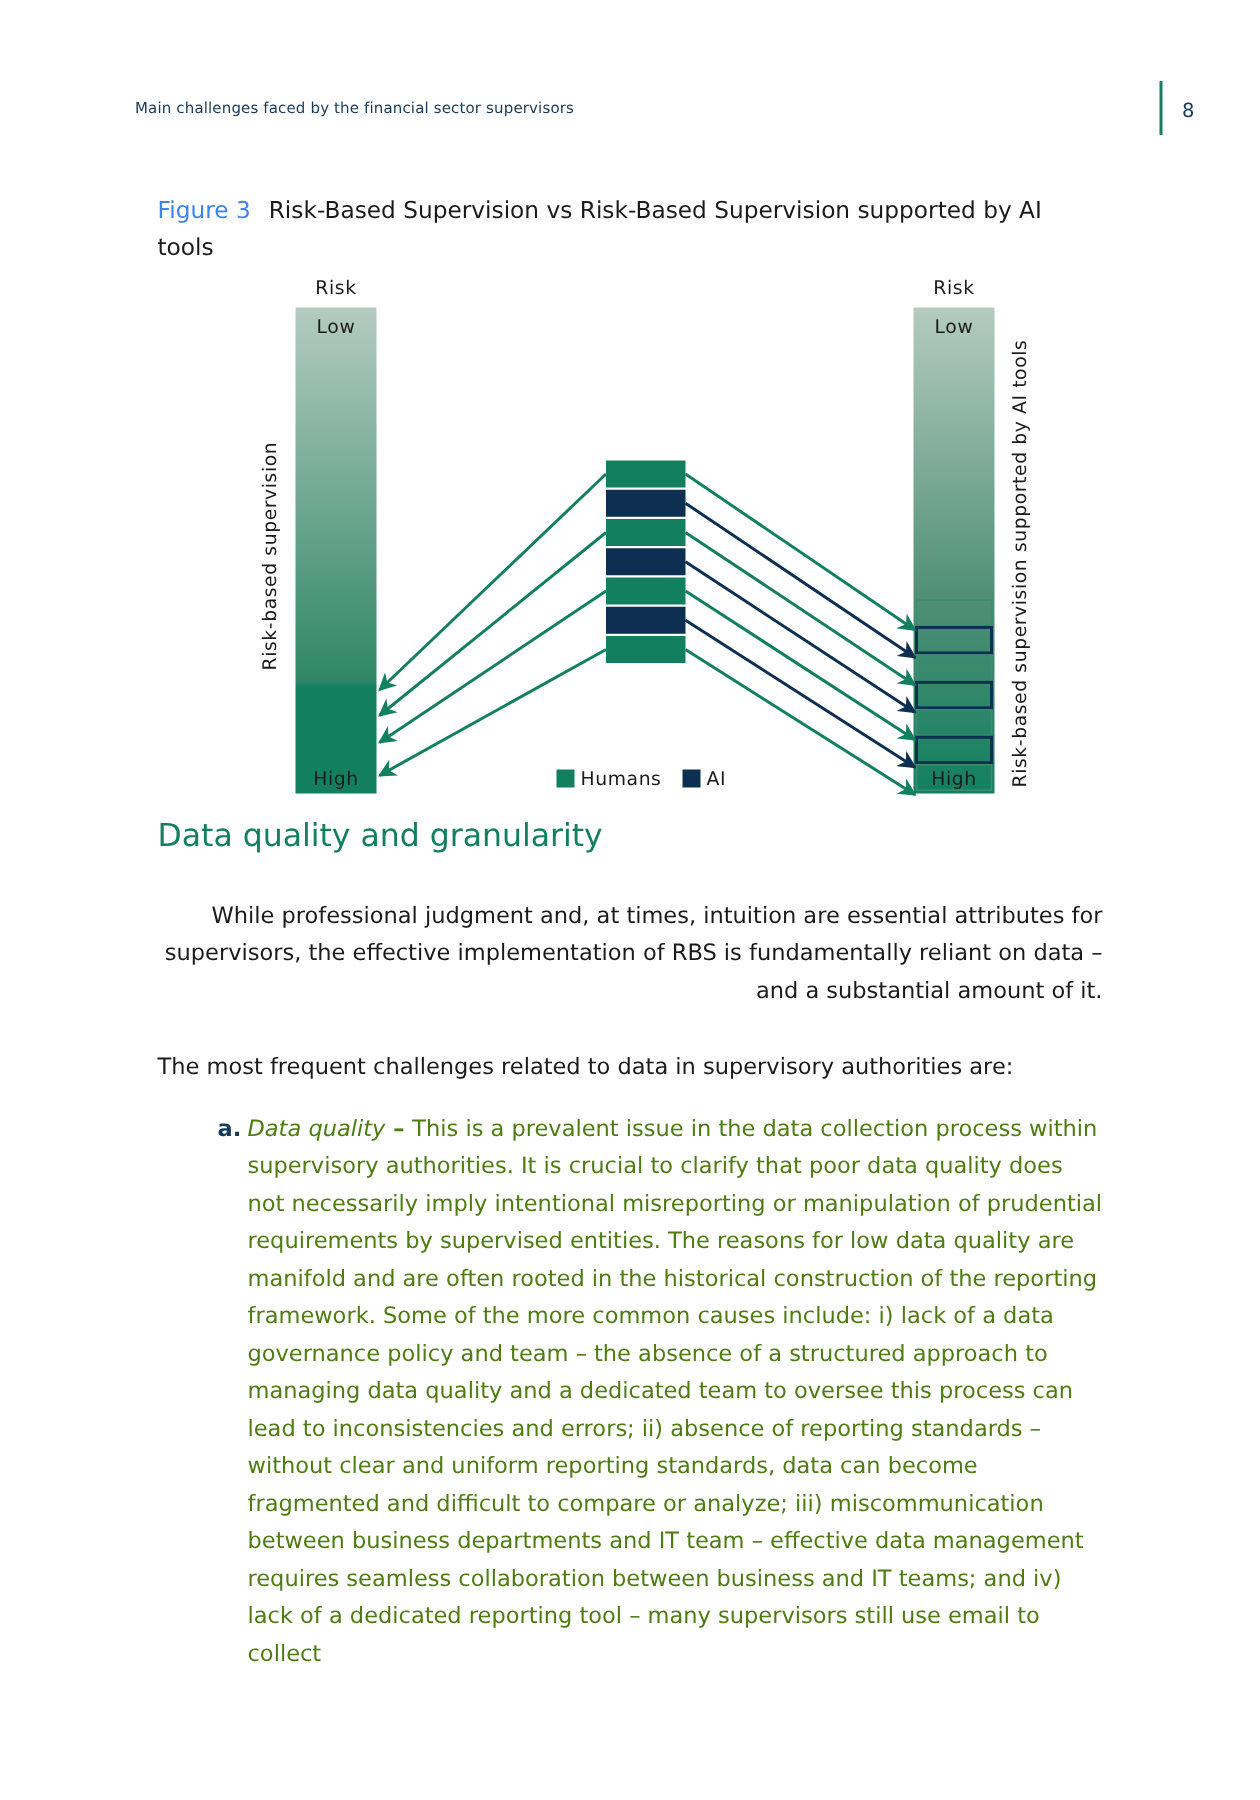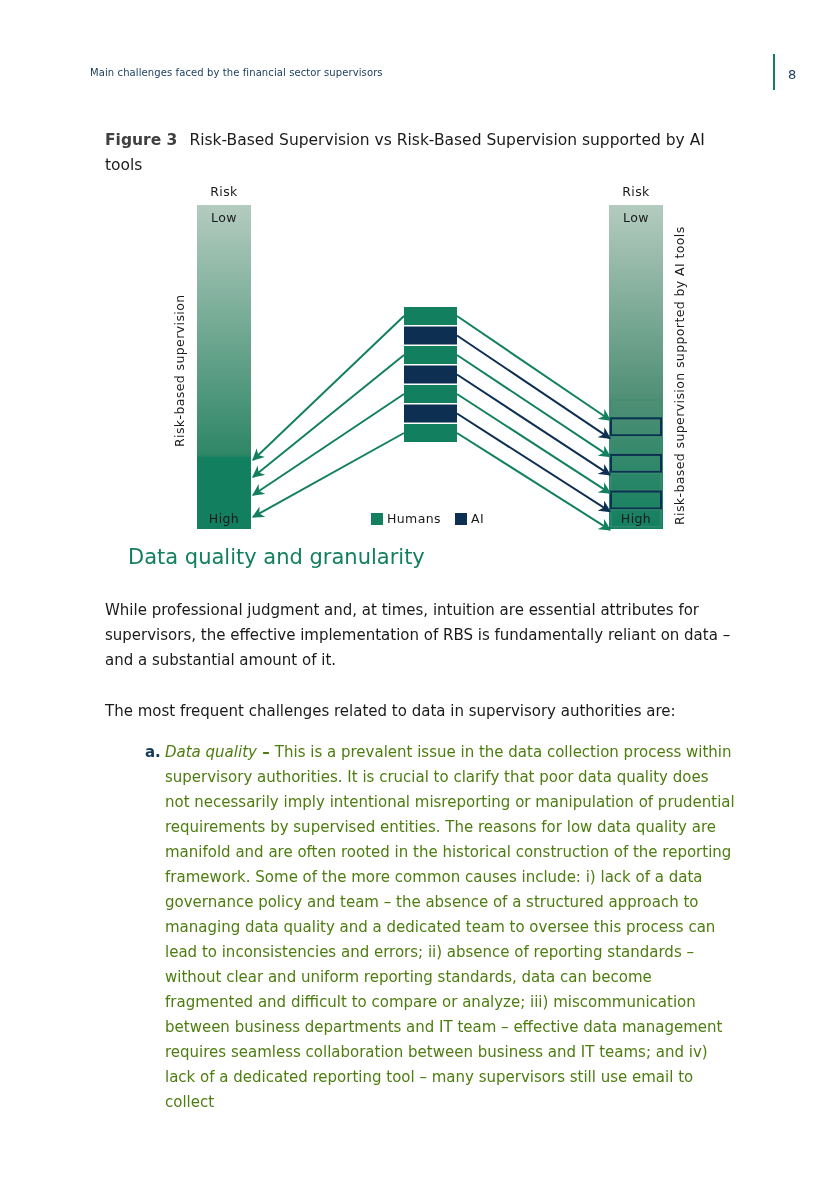--- a/index.html
+++ b/index.html
@@ -4,32 +4,32 @@
 <style>
   html, body { margin: 0; padding: 0; background: #ffffff; }
   body { width: 840px; height: 1200px; position: relative; overflow: hidden;
          font-family: "DejaVu Sans", "Liberation Sans", sans-serif; color: #1a1a1a; }
 
   .running-head { position: absolute; left: 90px; top: 67px; font-size: 10px; color: #163a5a; letter-spacing: 0.1px; }
   .head-rule { position: absolute; left: 773px; top: 54px; width: 1.5px; height: 36px; background: #12805f; }
   .page-num { position: absolute; left: 788px; top: 67px; font-size: 13px; color: #163a5a; }
 
   .fig-caption { position: absolute; left: 105px; top: 128px; width: 620px; font-size: 15.5px; line-height: 25px; color: #1a1a1a; }
-  .fig-caption .fig-label { color: #404040; font-weight: bold; margin-right: 12px; }
+  .fig-caption .fig-label { color: #3b82f6; font-weight: normal; margin-right: 12px; }
 
   .figure { position: absolute; left: 16px; top: 0; width: 840px; height: 540px; pointer-events: none; }
   .figure svg { position: absolute; left: 0; top: 0; }
   .fig-text { position: absolute; font-size: 12.5px; color: #1a1a1a; text-align: center; letter-spacing: 0.4px; }
   .vlabel { position: absolute; font-size: 12.5px; color: #1a1a1a; white-space: nowrap; letter-spacing: 0.4px;
             transform-origin: 0 0; transform: rotate(-90deg); }
   .legend { position: absolute; left: 355px; top: 511px; font-size: 12.5px; display: flex; align-items: center; letter-spacing: 0.4px; }
   .legend .sw { display: inline-block; width: 12px; height: 12px; margin-right: 4px; }
   .legend .item { display: flex; align-items: center; margin-right: 14px; text-align: center; }
 
-  .section-heading { position: absolute; left: 105px; top: 545px; font-size: 21px; color: #12805f; margin-left: 23px; }
+  .section-heading { position: absolute; left: 105px; top: 545px; font-size: 21px; color: #12805f; }
   .para { position: absolute; left: 105px; width: 630px; font-size: 15px; line-height: 25px; color: #1a1a1a; margin: 0; }
   .list-item { position: absolute; left: 165px; top: 740px; width: 570px; font-size: 15px; line-height: 25px; color: #4d7c0f; }
   .list-marker { position: absolute; left: 145px; top: 740px; font-size: 15px; line-height: 25px; color: #163a5a; font-weight: bold; }
   .list-item .term { font-style: italic; }
   .list-item .dash { font-weight: bold; }
 </style>
 </head>
 <body>
 
 <div class="running-head">Main challenges faced by the financial sector supervisors</div>
@@ -113,17 +113,17 @@
       <span>Humans</span>
     </div>
     <div class="item">
       <span class="sw" style="background:#0c2f52"></span>
       <span>AI</span>
     </div>
   </div>
 </div>
 
 <div class="section-heading">Data quality and granularity</div>
-<p class="para" style="top:598px;">While professional judgment and, at times, intuition are essential attributes for supervisors, the effective implementation of RBS is fundamentally reliant on data – and a substantial amount of it.</p>
+<p class="para" style="top:598px;text-align:right;">While professional judgment and, at times, intuition are essential attributes for supervisors, the effective implementation of RBS is fundamentally reliant on data – and a substantial amount of it.</p>
 <p class="para" style="top:699px;">The most frequent challenges related to data in supervisory authorities are:</p>
 
 <div class="list-marker">a.</div>
 <div class="list-item"><span class="term">Data quality</span><span class="dash"> – </span><span>This is a prevalent issue in the data collection process within supervisory authorities. It is crucial to clarify that poor data quality does not necessarily imply intentional misreporting or manipulation of prudential requirements by supervised entities. The reasons for low data quality are manifold and are often rooted in the historical construction of the reporting framework. Some of the more common causes include: i) lack of a data governance policy and team – the absence of a structured approach to managing data quality and a dedicated team to oversee this process can lead to inconsistencies and errors; ii) absence of reporting standards – without clear and uniform reporting standards, data can become fragmented and difficult to compare or analyze; iii) miscommunication between business departments and IT team – effective data management requires seamless collaboration between business and IT teams; and iv) lack of a dedicated reporting tool – many supervisors still use email to collect</span></div>
 
 </body></html>

